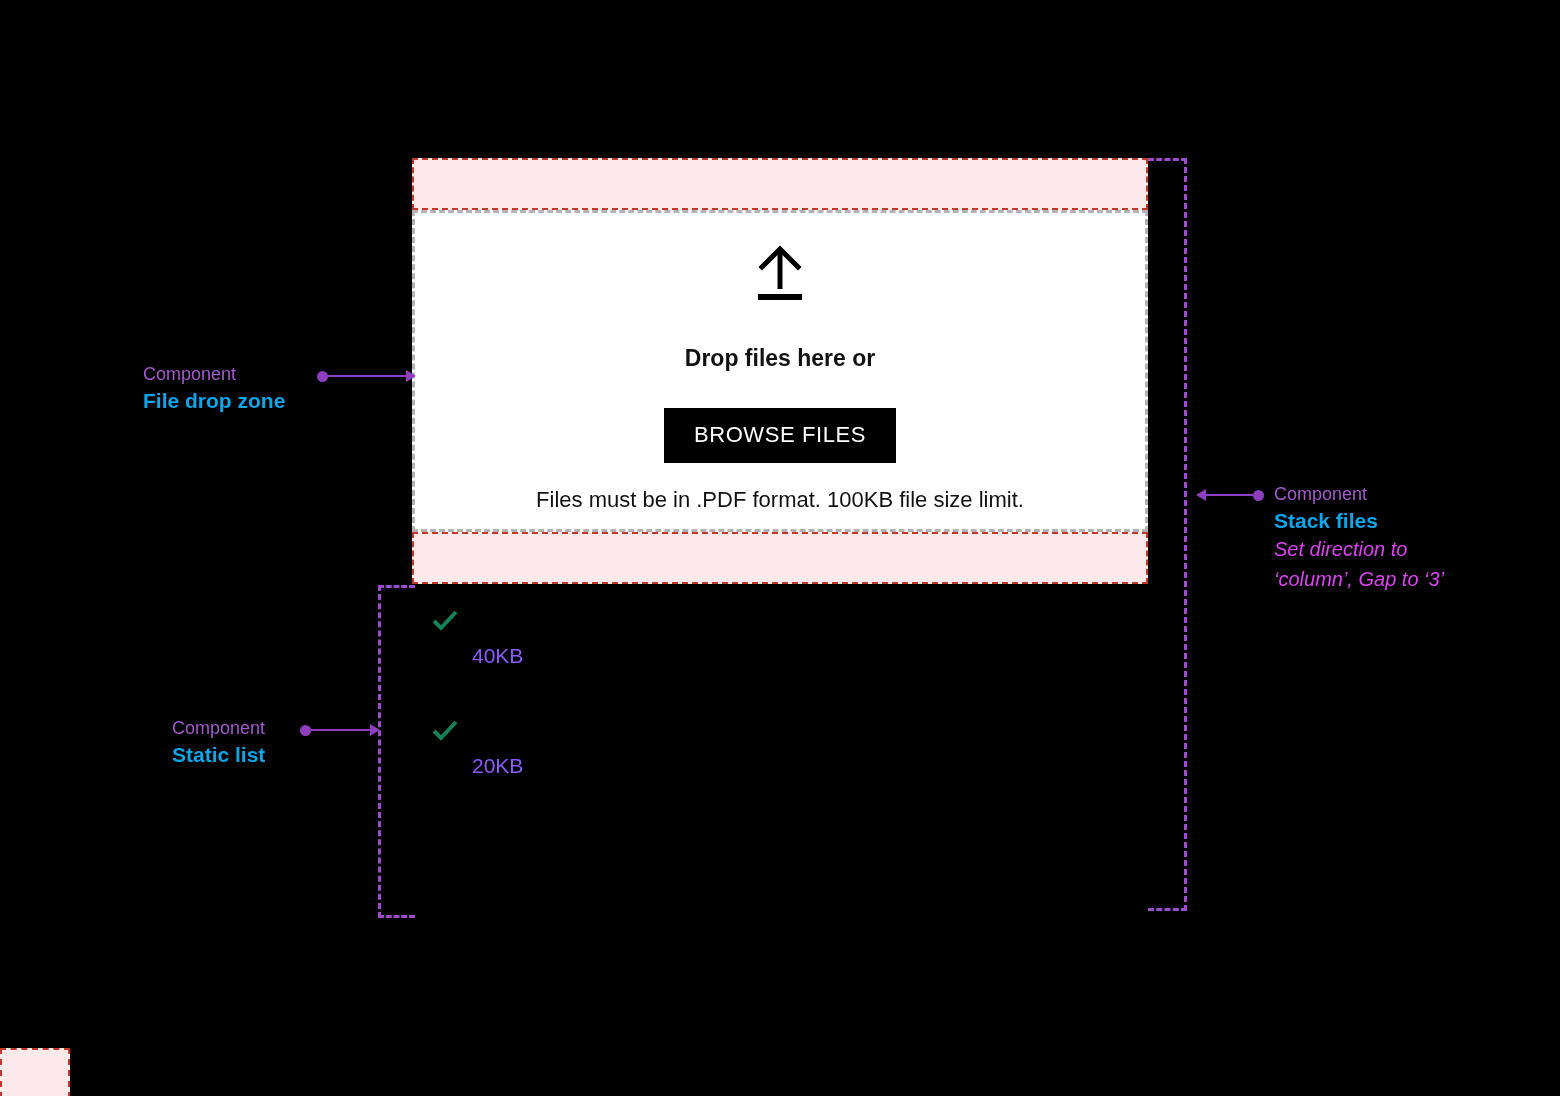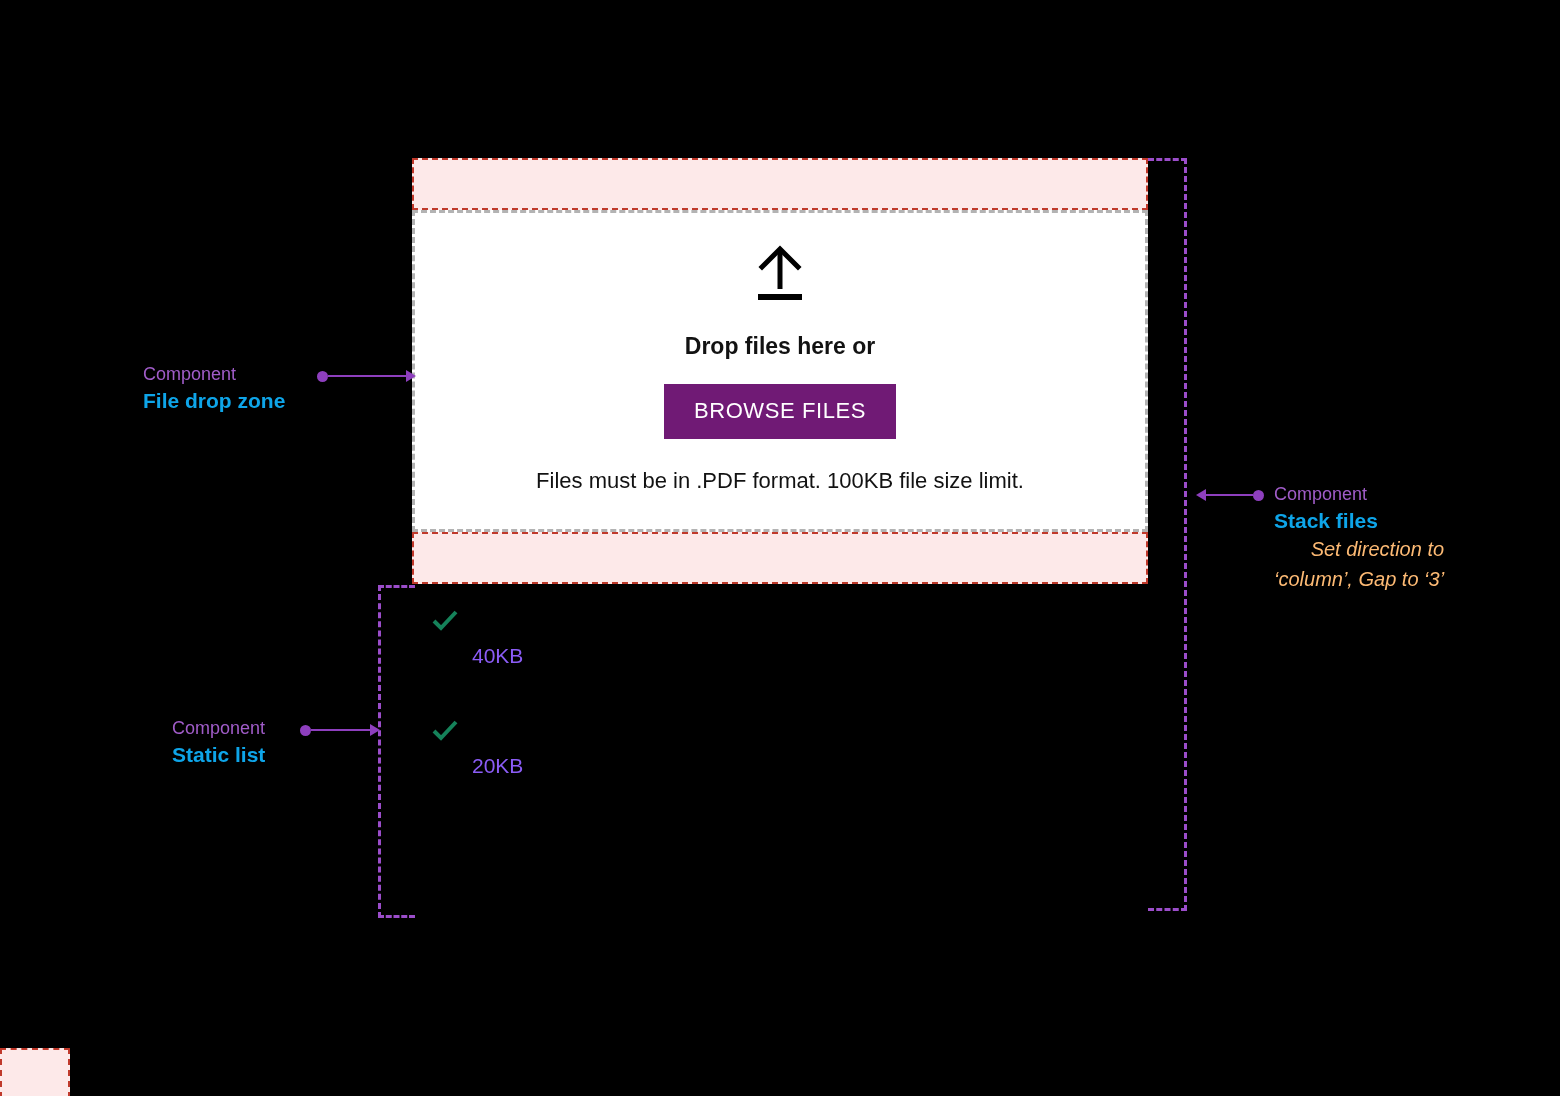--- a/index.html
+++ b/index.html
@@ -31,24 +31,23 @@
   .anno-name {
     font-size: 21px;
     font-weight: 700;
     color: #0ea5e9;
     display: block;
   }
   .anno-note {
     font-size: 20px;
     font-style: italic;
     font-weight: 500;
-    color: #fdba74;
+    color: #d946ef;
     display: block;
     line-height: 1.5;
-    text-align: right;
   }
 
   .anno-connector {
     position: absolute;
     height: 14px;
     display: flex;
     align-items: center;
   }
   .anno-dot {
     width: 11px;
@@ -103,45 +102,46 @@
   .dropzone {
     background: #ffffff;
     border: 3px dashed #b3b3b3;
     box-sizing: border-box;
     height: 322px;
     display: flex;
     flex-direction: column;
     align-items: center;
     justify-content: flex-start;
     padding-top: 32px;
+    gap: 12px;
   }
   .upload-icon {
     width: 64px;
     height: 62px;
     margin-bottom: 26px;
   }
   .drop-title {
     font-size: 23px;
     font-weight: 700;
     color: #121212;
     margin-bottom: 24px;
   }
   .browse-btn {
-    background: #701a75;
+    background: #000000;
     color: #ffffff;
     font-size: 22px;
     font-weight: 400;
     letter-spacing: 0.6px;
     padding: 14px 30px 15px 30px;
     border: none;
     cursor: pointer;
     font-family: "Liberation Sans", sans-serif;
   }
   .drop-hint {
-    margin-top: 29px;
+    margin-top: 12px;
     font-size: 22px;
     color: #121212;
   }
 
   
   .static-list {
     position: absolute;
     left: 412px;
     top: 600px;
     width: 740px;

